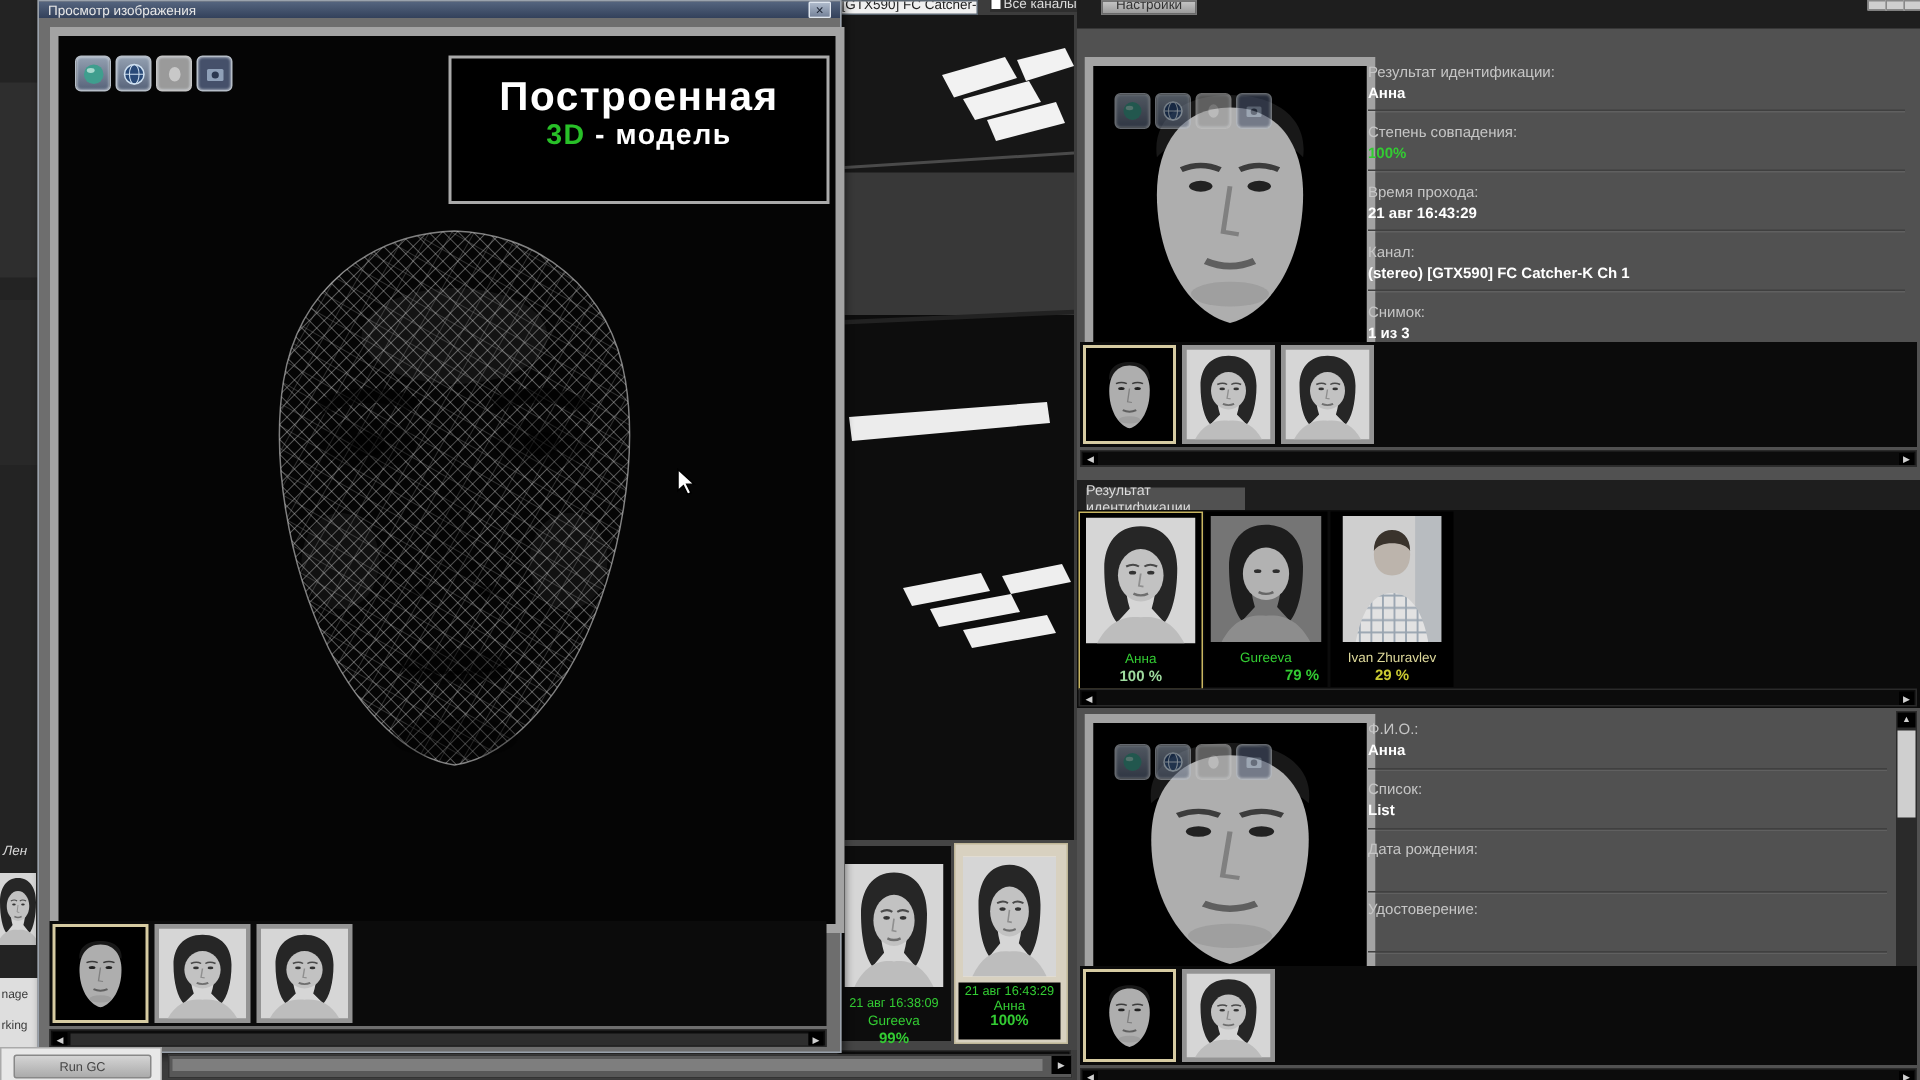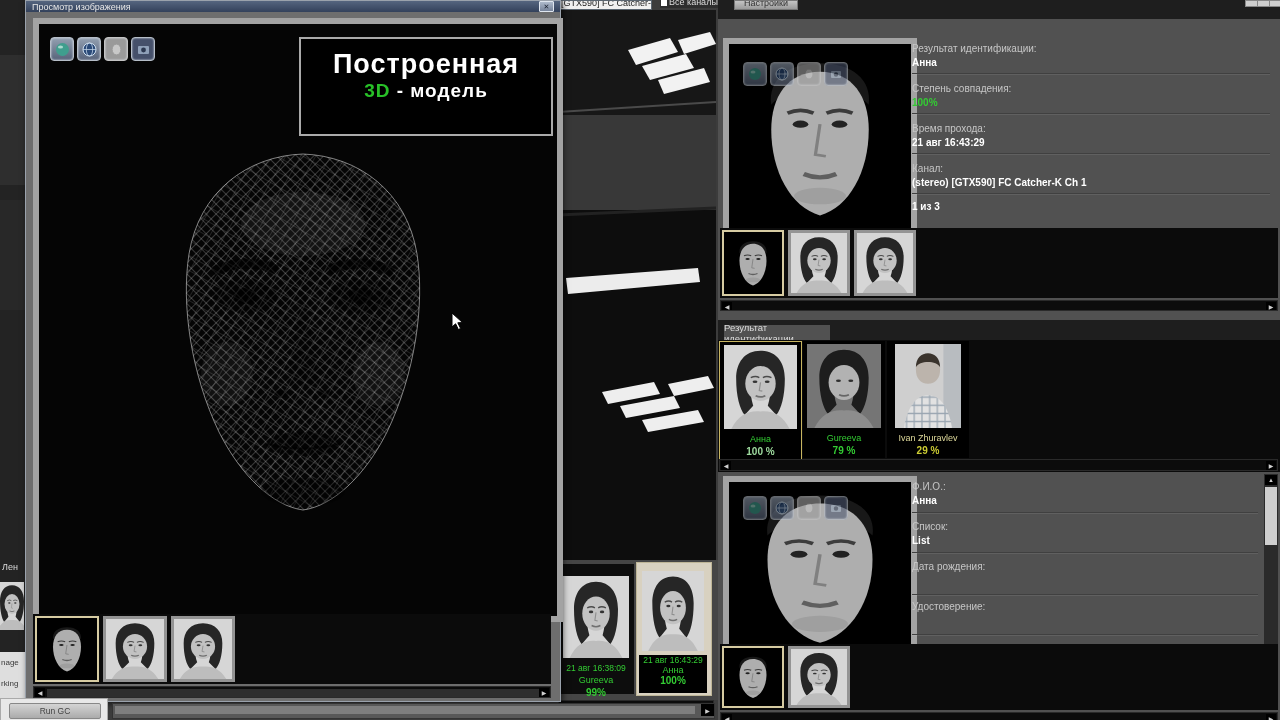--- a/index.html
+++ b/index.html
@@ -105,21 +105,21 @@
         <path d="M30 10 C23 10 19 15 19 22 C19 29 23 34 30 34 C37 34 41 29 41 22 C41 15 37 10 30 10 Z" fill="#bcb4ac"></path>
         <path d="M19 20 C19 12 24 8 30 8 C36 8 41 12 41 20 C38 14 22 14 19 20 Z" fill="#3a332c"></path>
         <path d="M8 72 C12 52 20 44 30 44 C40 44 48 52 52 72 Z" fill="url(#plaid)"></path>
       </g>
     </defs>
   </svg>
 
   <div class="abs" style="left:0;top:0;width:26px;height:720px;background:#232323;">
     <div class="abs" style="left:0;top:55px;width:26px;height:130px;background:#2e2e2e;"></div>
     <div class="abs" style="left:0;top:200px;width:26px;height:110px;background:#282828;"></div>
-    <div class="abs fragTxt" style="left:2px;top:562px;color:#d8d8d8;font-size:9px;">Лен</div>
+    <div class="abs fragTxt" style="left:2px;top:562px;color:#d8d8d8;font-size:9px;font-style:italic;">Лен</div>
     <div class="abs" style="left:0;top:582px;width:24px;height:48px;background:#5a5a5a;">
       <svg viewBox="10 0 40 72" preserveAspectRatio="none" style="width:100%;height:100%">
           <use href="#sym-woman"></use>
         </svg>
     </div>
     <div class="abs" style="left:0;top:652px;width:27px;height:68px;background:#dedede;">
       <div class="fragTxt" style="margin:6px 0 0 1px;">nage</div>
       <div class="fragTxt" style="margin:12px 0 0 1px;">rking</div>
       <div class="fragTxt" style="margin:10px 0 0 1px;">ual sea</div>
     </div>
@@ -238,20 +238,21 @@
         </div>
         <div class="abs frow" style="left:2px;top:84px;width:358px;height:35px;">
           <div class="flabel">Время прохода:</div>
           <div class="fvalue">21 авг 16:43:29</div>
         </div>
         <div class="abs frow" style="left:2px;top:124px;width:358px;height:35px;">
           <div class="flabel">Канал:</div>
           <div class="fvalue">(stereo) [GTX590] FC Catcher-K Ch 1</div>
         </div>
         <div class="abs" style="left:2px;top:164px;width:358px;height:35px;">
+          <div class="flabel">Снимок:</div>
           <div class="fvalue">1 из 3</div>
         </div>
       </div>
 
       <div class="abs blackstrip" style="left:2px;top:194px;width:558px;height:70px;">
         <div class="abs tile sel" style="left:2px;top:2px;width:62px;height:66px;">
             <svg viewBox="0 0 60 72" preserveAspectRatio="none">
               <use href="#sym-mask"></use>
             </svg>
           </div>
@@ -281,21 +282,21 @@
               <use href="#sym-woman"></use>
             </svg></div>
         <div class="abs candName green" style="left:0;top:92px;width:81px;">Анна</div>
         <div class="abs candScore paleGreen" style="left:0;top:104px;width:81px;">100 %</div>
       </div>
       <div class="abs" style="left:85px;top:1px;width:82px;height:117px;background:#000;">
         <div class="abs" style="left:4px;top:3px;width:74px;height:84px;"><svg viewBox="0 0 60 72" preserveAspectRatio="none" style="width:100%;height:100%">
               <use href="#sym-woman-dark"></use>
             </svg></div>
         <div class="abs candName green" style="left:0;top:92px;width:82px;">Gureeva</div>
-        <div class="abs candScore green" style="left:0;top:104px;width:82px;">79 %</div>
+        <div class="abs candScore green" style="left:0;top:104px;width:82px;padding-left:24px;">79 %</div>
       </div>
       <div class="abs" style="left:169px;top:1px;width:82px;height:117px;background:#000;">
         <div class="abs" style="left:8px;top:3px;width:66px;height:84px;"><svg viewBox="0 0 60 72" preserveAspectRatio="none" style="width:100%;height:100%">
               <use href="#sym-man"></use>
             </svg></div>
         <div class="abs candName paleYellow" style="left:0;top:92px;width:82px;">Ivan Zhuravlev</div>
         <div class="abs candScore yellow" style="left:0;top:104px;width:82px;">29 %</div>
       </div>
       <div class="abs sbh" style="left:1px;top:119px;width:559px;height:12px;">
         <div class="abs arrow" style="left:1px;top:1px;width:10px;height:9px;">◀</div>

